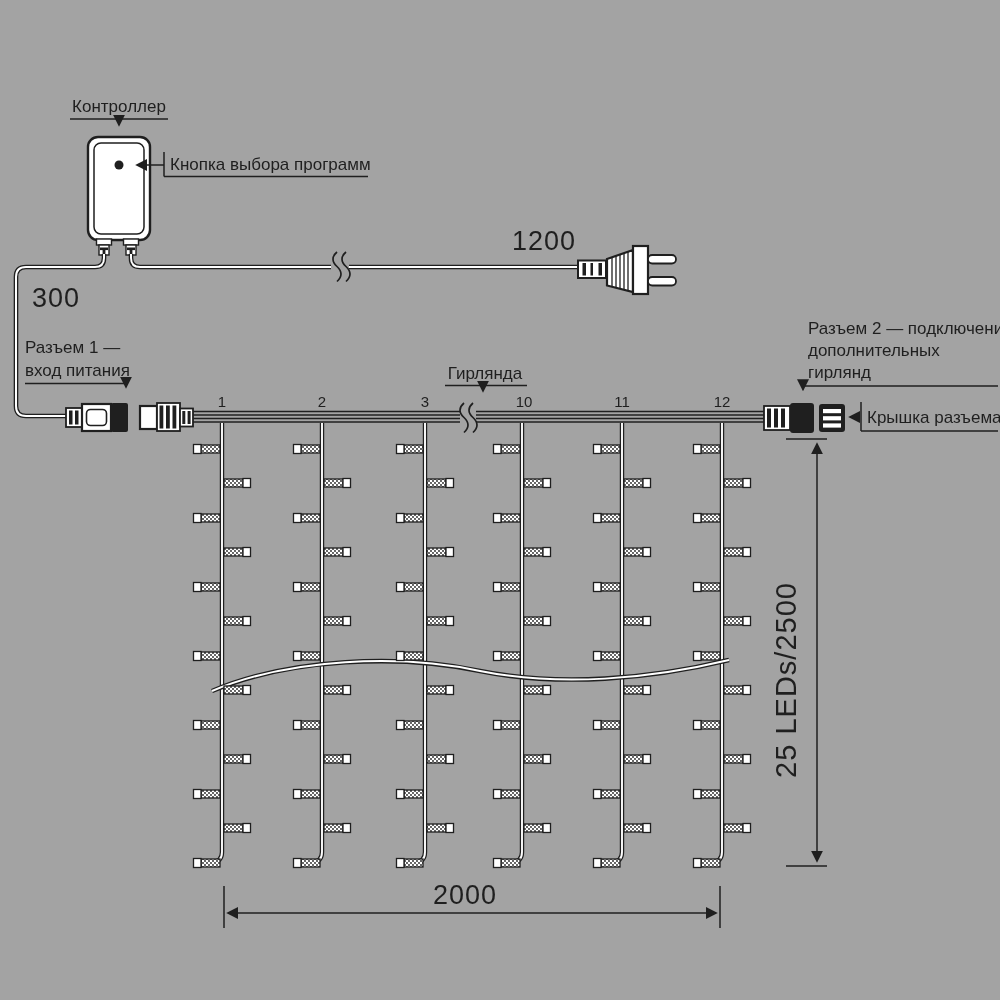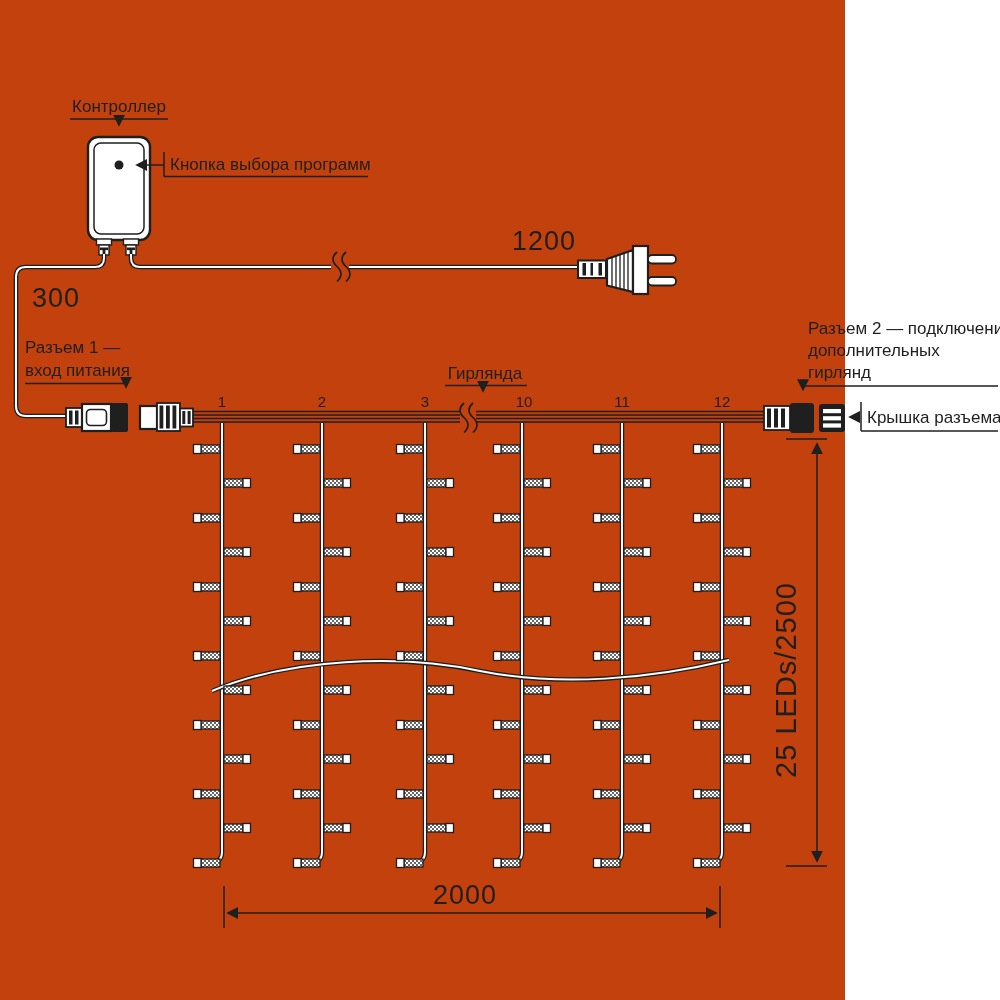--- a/index.html
+++ b/index.html
@@ -1,16 +1,16 @@
 <!DOCTYPE html>
 <html><head>
 <meta charset="utf-8">
 <style>
   html,body{margin:0;padding:0;background:#fff;}
-  .stage{width:845px;height:1000px;position:relative;background:#c2410c;}
+  .stage{width:1000px;height:1000px;position:relative;background:#a3a3a3;}
   svg{display:block;}
   text{font-family:"Liberation Sans",sans-serif;fill:#1f1f1f;}
   .lbl{font-size:17px;}
   .num{font-size:15px;}
   .big{font-size:27px;letter-spacing:1px;}
   .bigv{font-size:29px;letter-spacing:1px;}
   .oln{stroke:#1f1f1f;fill:#fff;}
   .thin{stroke:#1f1f1f;fill:none;}
 </style>
 </head>

